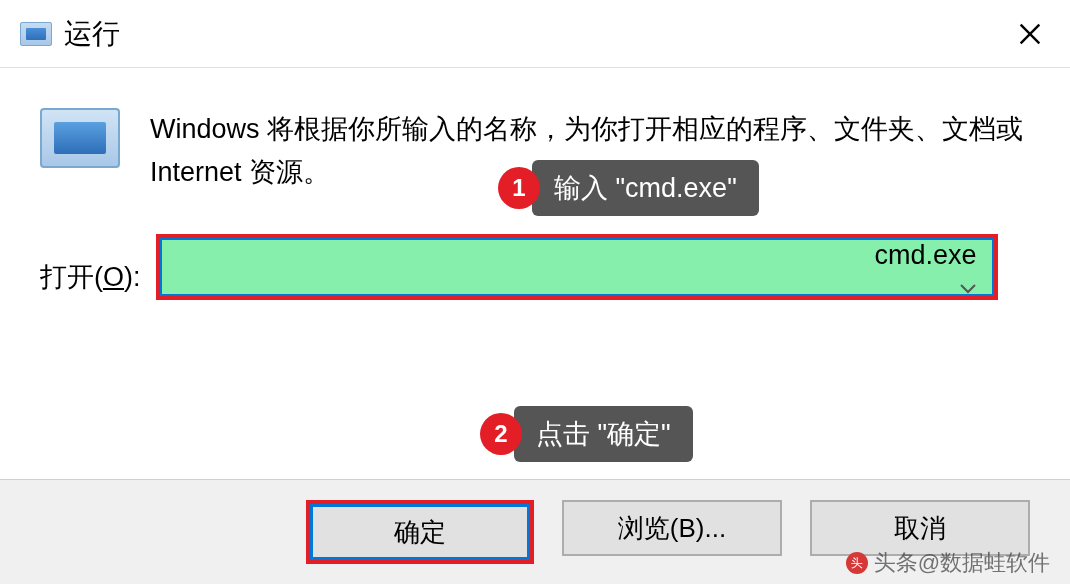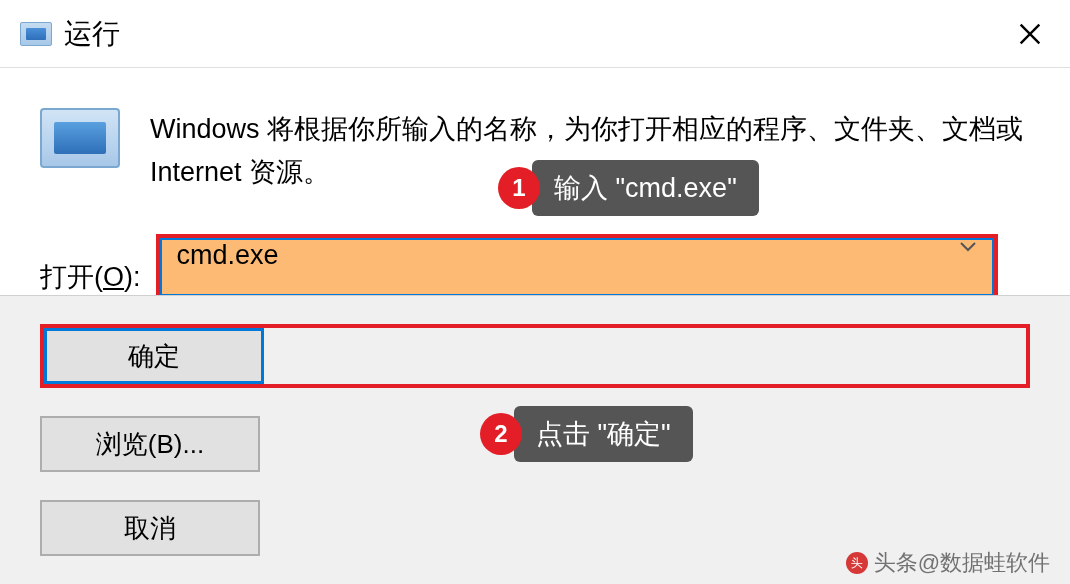--- a/index.html
+++ b/index.html
@@ -114,25 +114,26 @@
     }
     .input-highlight {
       border: 4px solid #e41e26;
       flex: 1;
       max-width: 842px;
     }
     .combobox {
       width: 100%;
       height: 58px;
       border: 2px solid #0078d7;
-      background: #fdba74;
-      display: flex;
-      align-items: flex-start;
+      background: #86efac;
+      display: flex;
+      align-items: flex-end;
       justify-content: space-between;
       padding: 0 15px;
+      flex-direction: column;
     }
     .combobox-text {
       font-size: 27px;
       color: #000;
     }
     .combobox-arrow {
       color: #555;
     }
     .admin-row {
       display: flex;
@@ -149,25 +150,24 @@
       font-size: 25px;
       color: #000;
     }
     .button-bar {
       position: absolute;
       bottom: 0;
       left: 0;
       right: 0;
       background: #f0f0f0;
       border-top: 1px solid #d0d0d0;
-      padding: 28px 40px;
+      padding: 20px 40px;
       display: flex;
       justify-content: flex-end;
       gap: 28px;
-      flex-direction: column;
     }
     .button-highlight {
       border: 4px solid #e41e26;
     }
     .button {
       width: 220px;
       height: 56px;
       background: #e1e1e1;
       border: 2px solid #adadad;
       font-size: 26px;

